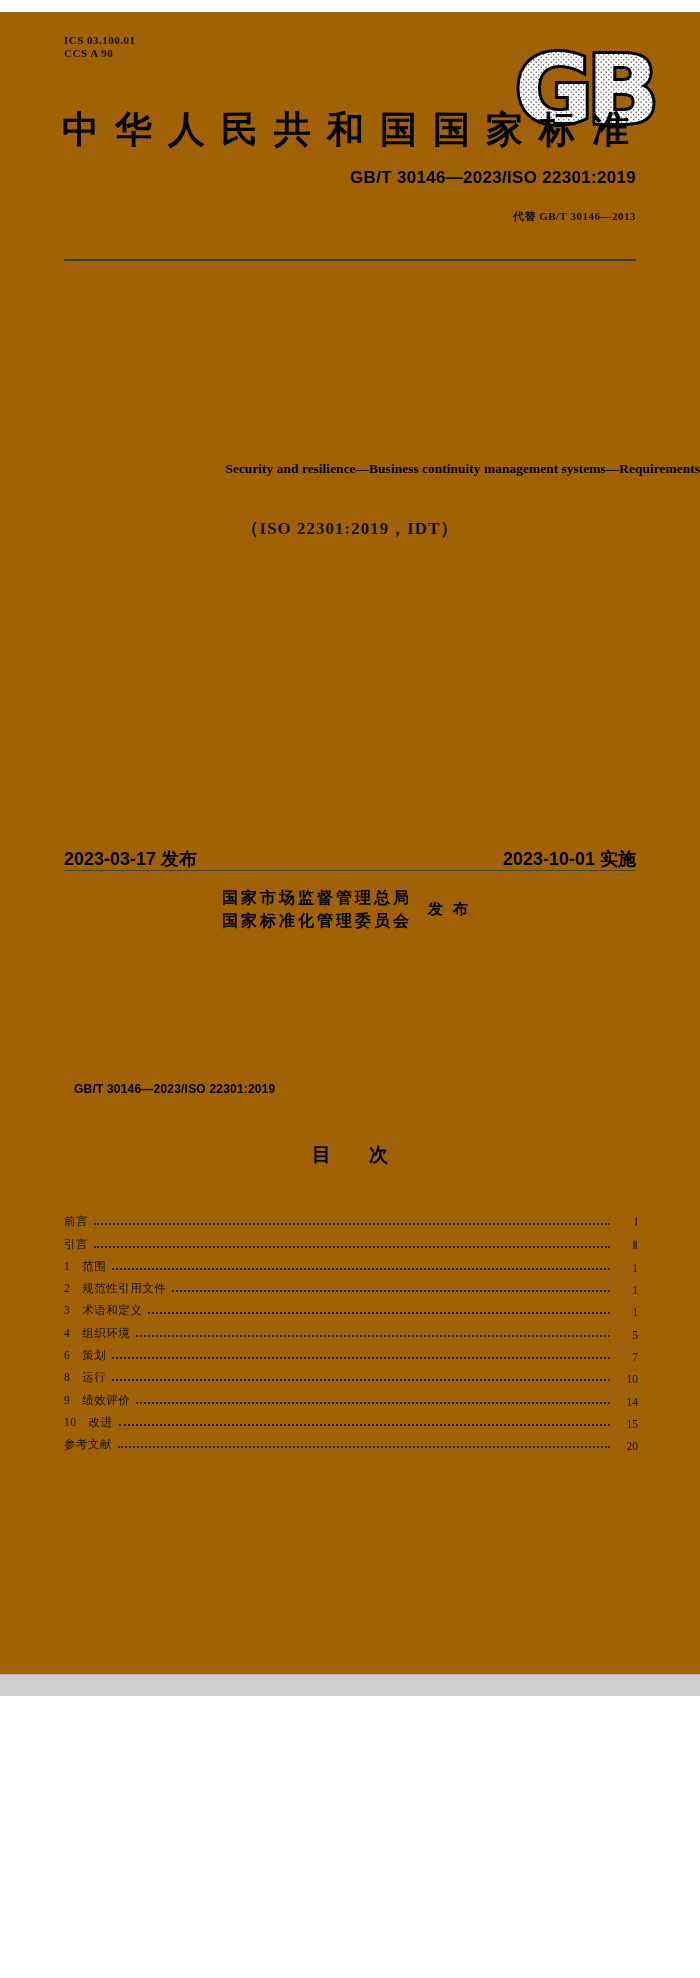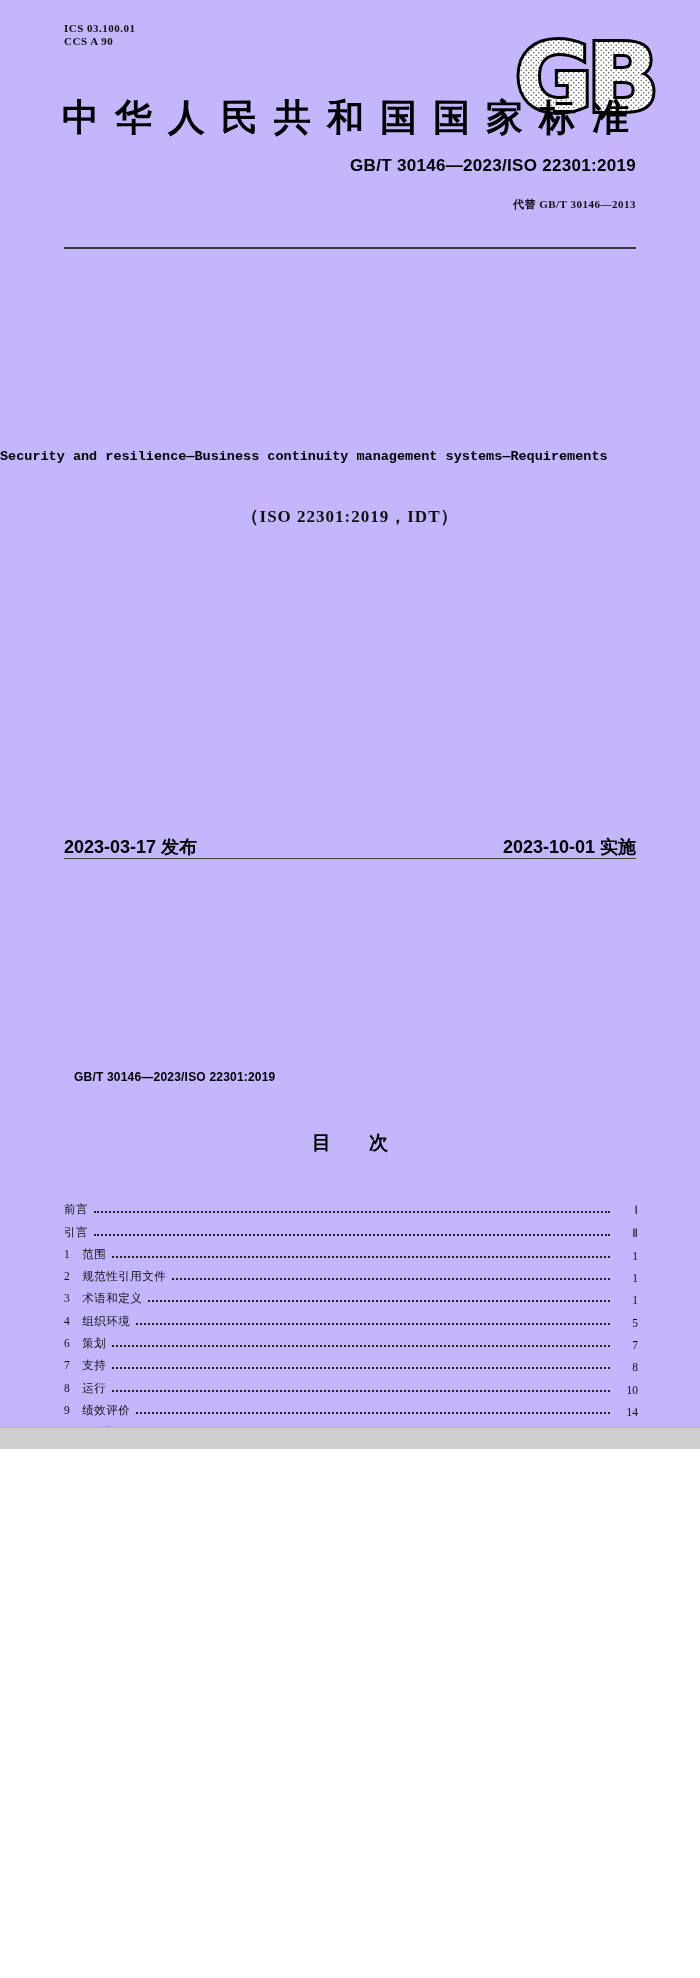--- a/index.html
+++ b/index.html
@@ -1,19 +1,19 @@
 <!DOCTYPE html>
 <html><head>
 <meta charset="utf-8">
 <style>
   html,body{margin:0;padding:0;background:#fff;}
   .page{
-    position:relative;width:700px;height:1449px;background:#c4b5fd;
+    position:relative;width:700px;height:1684px;background:#a16207;
     font-family:"Liberation Serif", serif;color:#1a1a1a;overflow:hidden;
-    margin:0 auto;
+    margin:12px auto;
   }
   
   .ics-block{
     position:absolute;left:64px;top:22px;
     font-family:"Liberation Serif", serif;font-weight:bold;
     font-size:11px;line-height:13px;letter-spacing:0.5px;color:#111;
   }
   .gb-logo{position:absolute;left:490px;top:29px;width:188px;height:96px;}
   .nat-heading{
     position:absolute;left:62px;top:97px;width:578px;
@@ -32,22 +32,22 @@
     font-size:11px;color:#111;letter-spacing:0.5px;
   }
   .rule-1{position:absolute;left:64px;right:64px;top:247px;border-top:2px solid #3a3a3a;height:0;}
   
   .title-cn{
     position:absolute;left:0;top:383px;width:100%;text-align:center;
     font-family:"Liberation Sans", sans-serif;font-weight:bold;
     font-size:31px;letter-spacing:3px;color:#000;white-space:nowrap;
   }
   .title-en{
-    position:absolute;left:0;top:449px;width:100%;text-align:left;
-    font-family:Liberation Mono, monospace;font-weight:bold;
+    position:absolute;left:0;top:449px;width:100%;text-align:right;
+    font-family:Liberation Serif, serif;font-weight:bold;
     font-size:13.5px;color:#000;
   }
   .iso-note{
     position:absolute;left:0;top:505px;width:100%;text-align:center;
     font-family:"Liberation Serif", serif;font-weight:bold;
     font-size:17px;letter-spacing:1px;color:#111;
   }
   
   .dates-row{
     position:absolute;left:64px;right:64px;top:835px;
@@ -122,20 +122,27 @@
 
   <div class="title-en">Security and resilience—Business continuity management systems—Requirements</div>
   <div class="iso-note">（ISO 22301:2019，IDT）</div>
 
   <div class="dates-row">
     <span>2023-03-17 发布</span>
     <span>2023-10-01 实施</span>
   </div>
   <div class="rule-2"></div>
 
+  <div class="issuer-group">
+    <div class="issuer-lines">
+      <div>国家市场监督管理总局</div>
+      <div>国家标准化管理委员会</div>
+    </div>
+    <div class="publish-label">发布</div>
+  </div>
 
   <div class="toc-header">GB/T 30146—2023/ISO 22301:2019</div>
   <div class="toc-title">目　　次</div>
 
   <div class="toc-list">
     <div class="toc-row">
       <span class="toc-label">前言</span>
       <span class="toc-leader"></span>
       <span class="toc-page">Ⅰ</span>
     </div>
@@ -163,25 +170,20 @@
       <span class="toc-label">4　组织环境</span>
       <span class="toc-leader"></span>
       <span class="toc-page">5</span>
     </div>
     <div class="toc-row">
       <span class="toc-label">6　策划</span>
       <span class="toc-leader"></span>
       <span class="toc-page">7</span>
     </div>
     <div class="toc-row">
-      <span class="toc-label">7　支持</span>
-      <span class="toc-leader"></span>
-      <span class="toc-page">8</span>
-    </div>
-    <div class="toc-row">
       <span class="toc-label">8　运行</span>
       <span class="toc-leader"></span>
       <span class="toc-page">10</span>
     </div>
     <div class="toc-row">
       <span class="toc-label">9　绩效评价</span>
       <span class="toc-leader"></span>
       <span class="toc-page">14</span>
     </div>
     <div class="toc-row">

